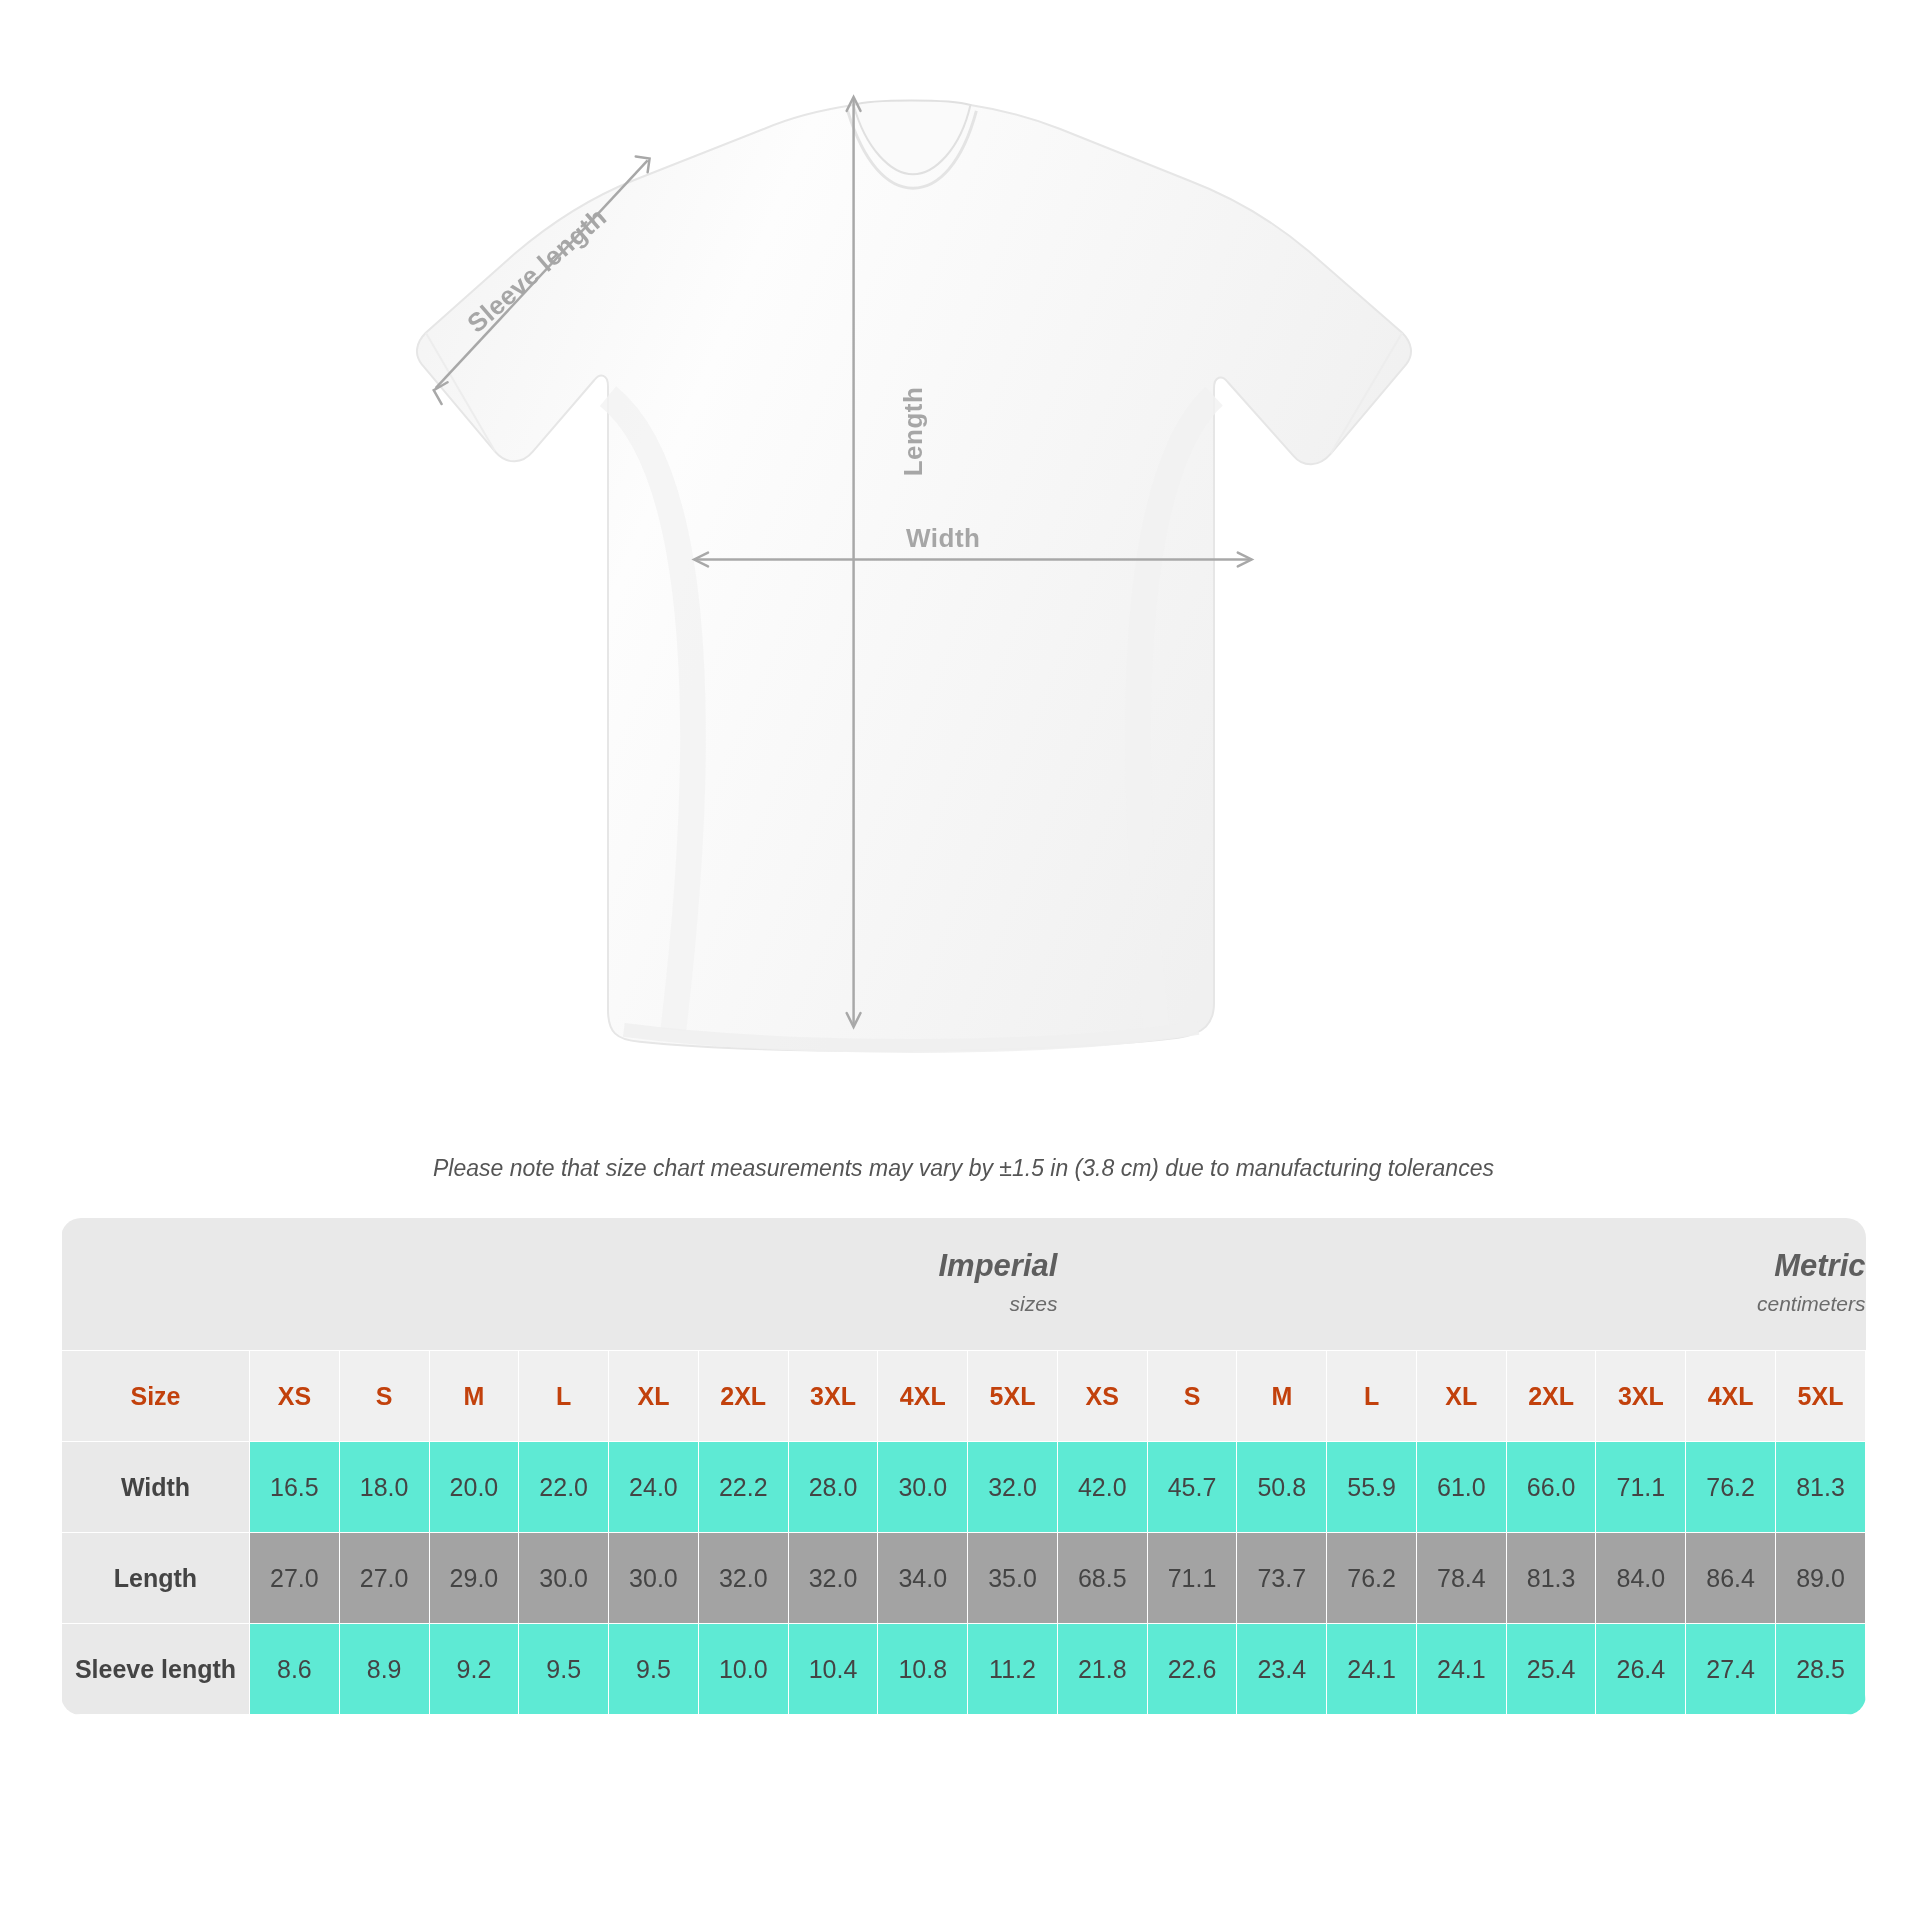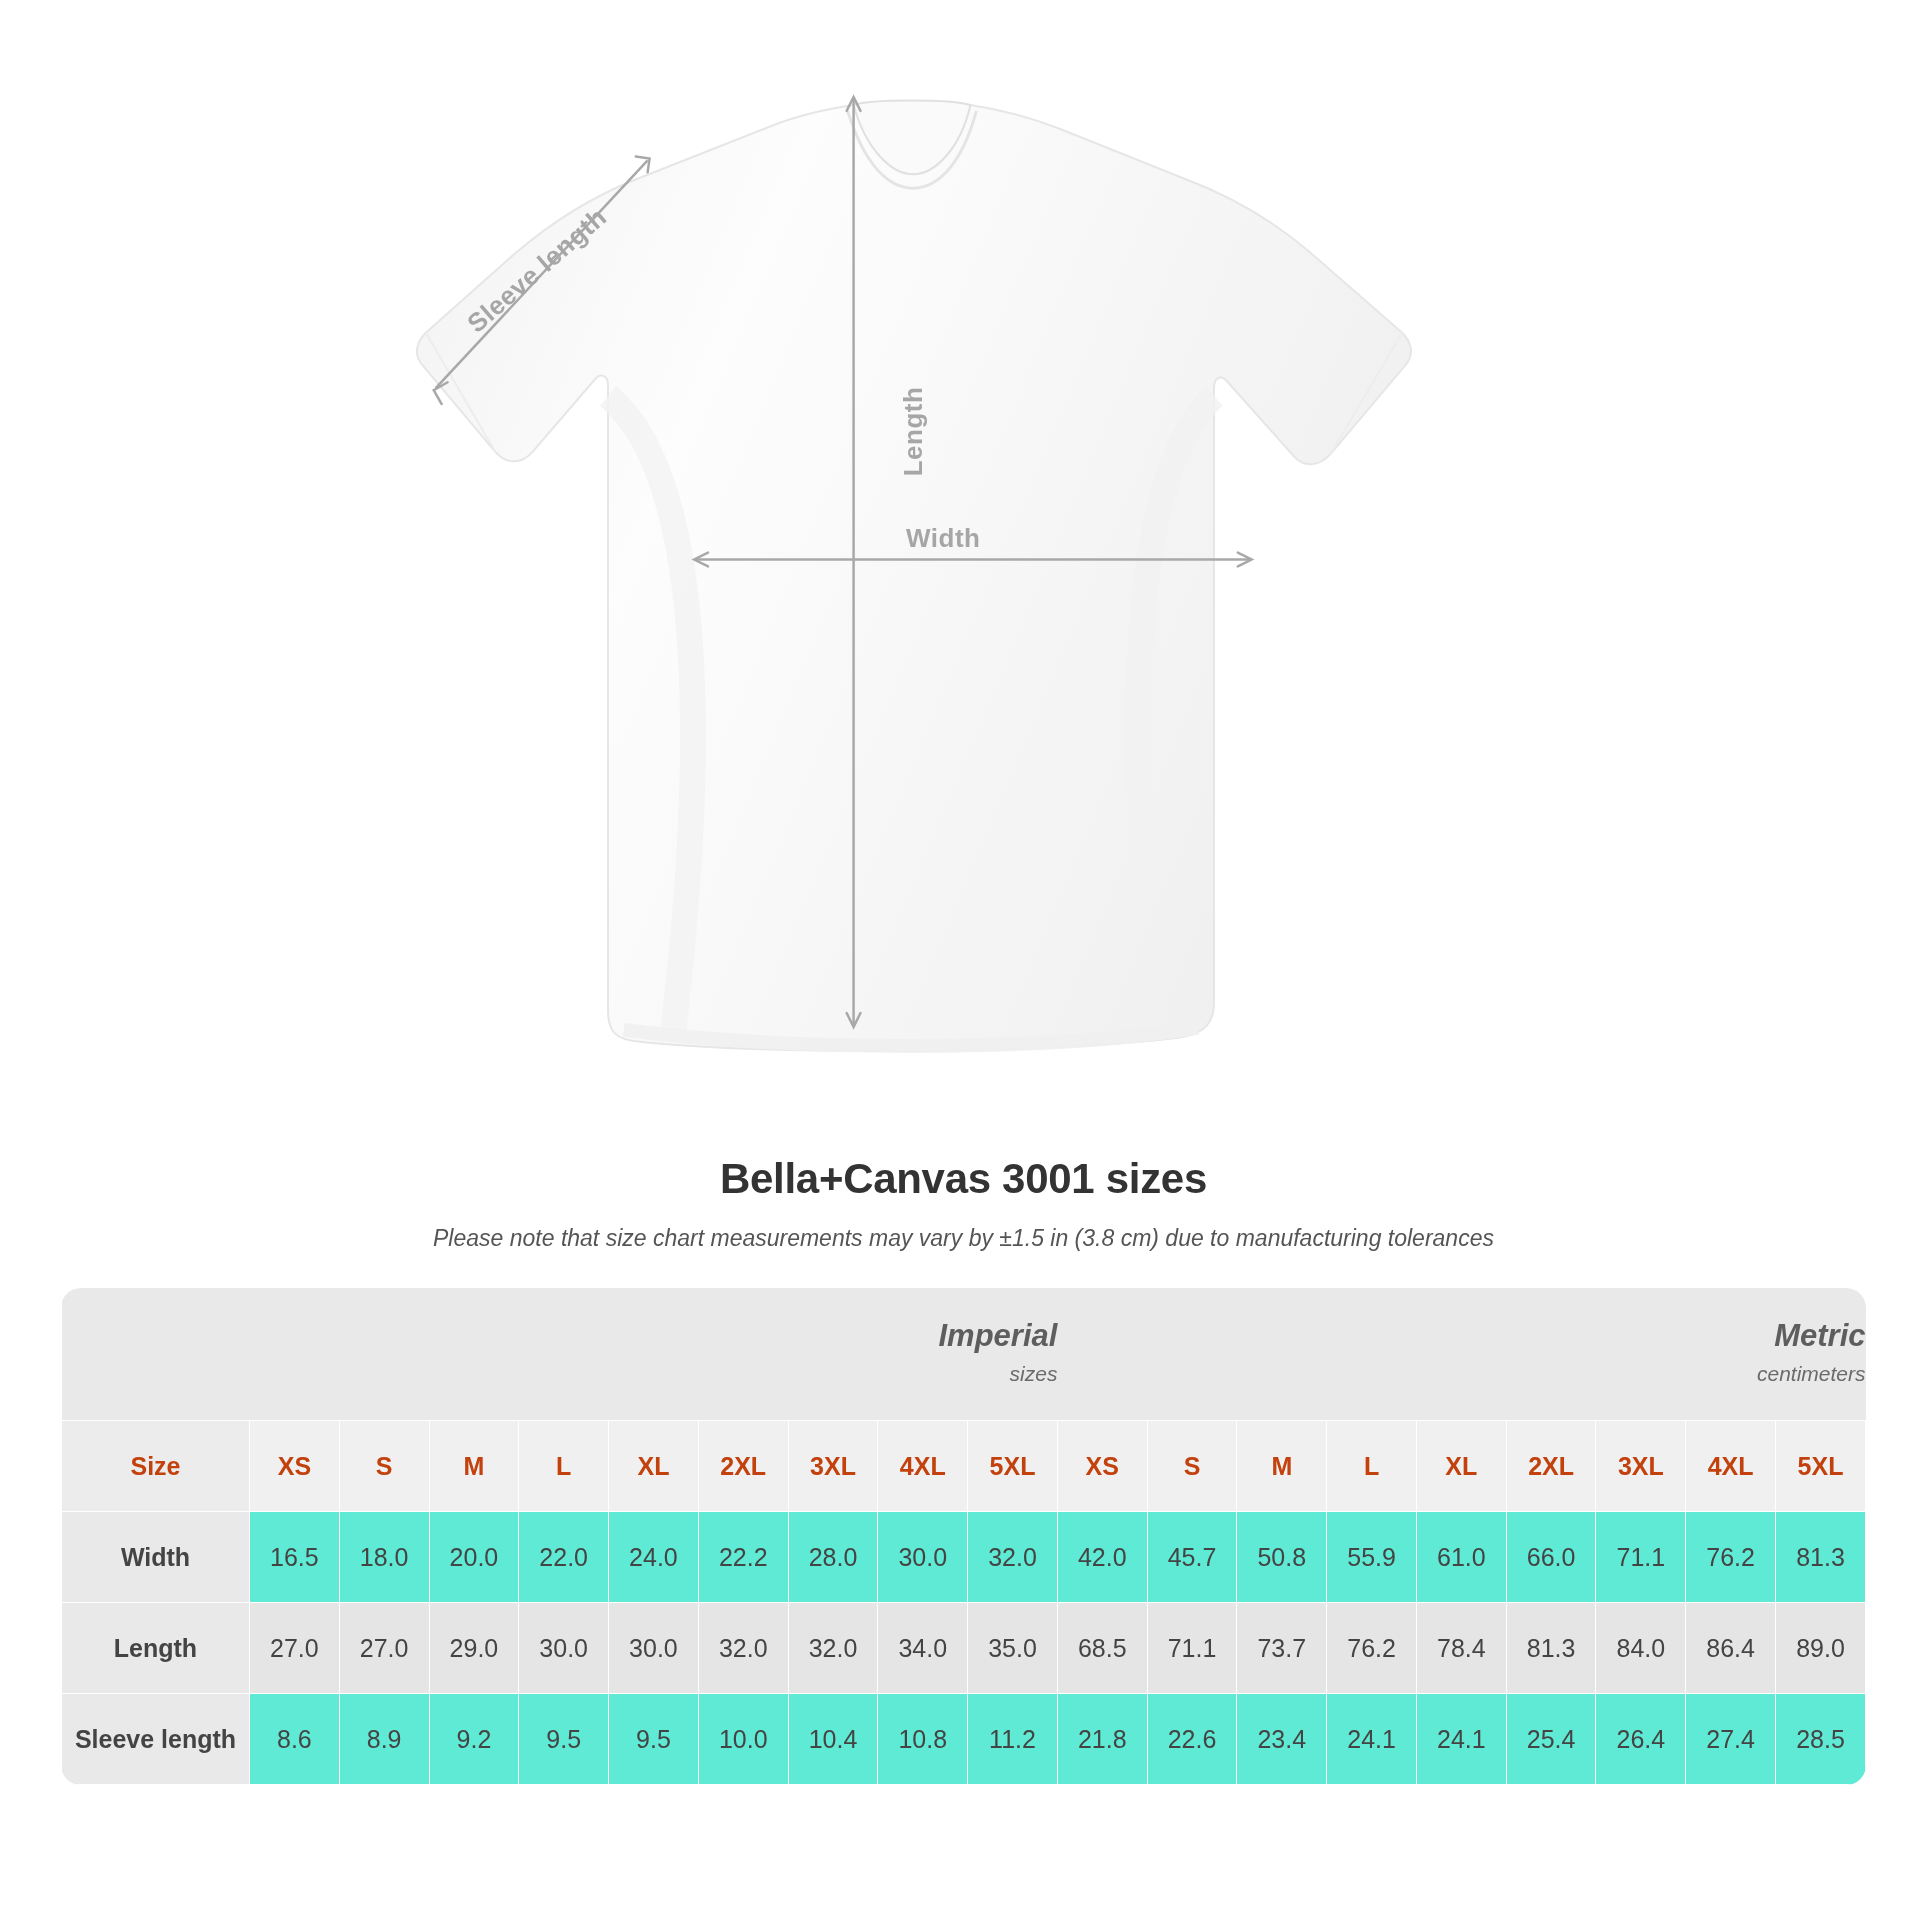--- a/index.html
+++ b/index.html
@@ -112,21 +112,21 @@
   }
   .row-label {
     font-weight: bold;
     color: #4d4d4d;
     font-size: 26px;
     background: #ececec;
     width: 188px;
   }
   tr.hdr td { background: #f0f0f0; font-weight: bold; color: #c2410c; }
   tr.band-a td { background: #5eead4; }
-  tr.band-b td { background: #e5e5e5; }
+  tr.band-b td { background: #a3a3a3; }
   tr.band-a td.row-label, tr.band-b td.row-label { background: #e9e9e9; }
   tr.hdr td.row-label { background: #ececec; }
   td.first-col-spacer { background: #e9e9e9; }
 </style>
 </head>
 <body>
 
 <div class="page">
 
   <div class="illustration">
@@ -199,21 +199,20 @@
         <path d="M642 158 L 656 160 L 654 174" stroke-linecap="round"></path>
       </g>
     </svg>
 
     <div class="dim-label label-sleeve">Sleeve length</div>
     <div class="dim-label label-length">Length</div>
     <div class="dim-label label-width">Width</div>
   </div>
 
   <div class="heading-block">
-    <div class="chart-title">Bella+Canvas 3001 sizes</div>
     <div class="chart-note">Please note that size chart measurements may vary by ±1.5 in (3.8 cm) due to manufacturing tolerances</div>
   </div>
 
   <div class="table-wrap">
     <table class="size-table">
       <colgroup id="table-colgroup">
           <col style="width: 188px;">
           <col>
           <col>
           <col>

